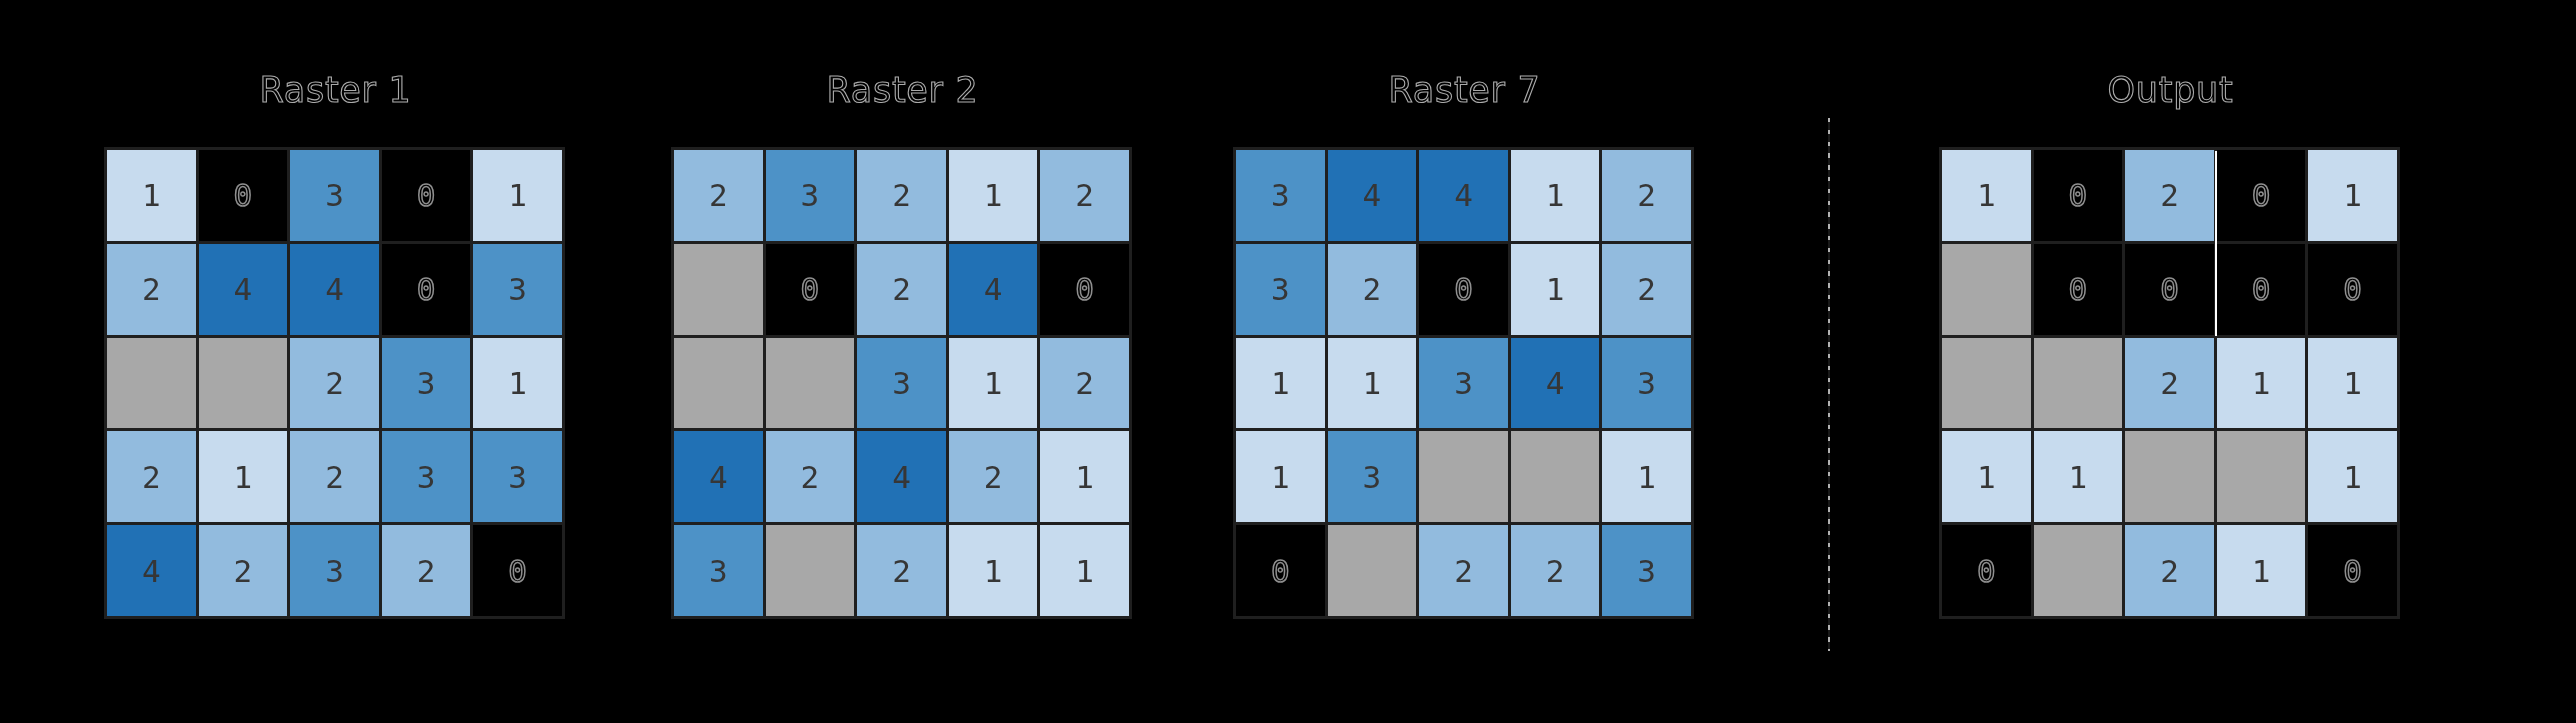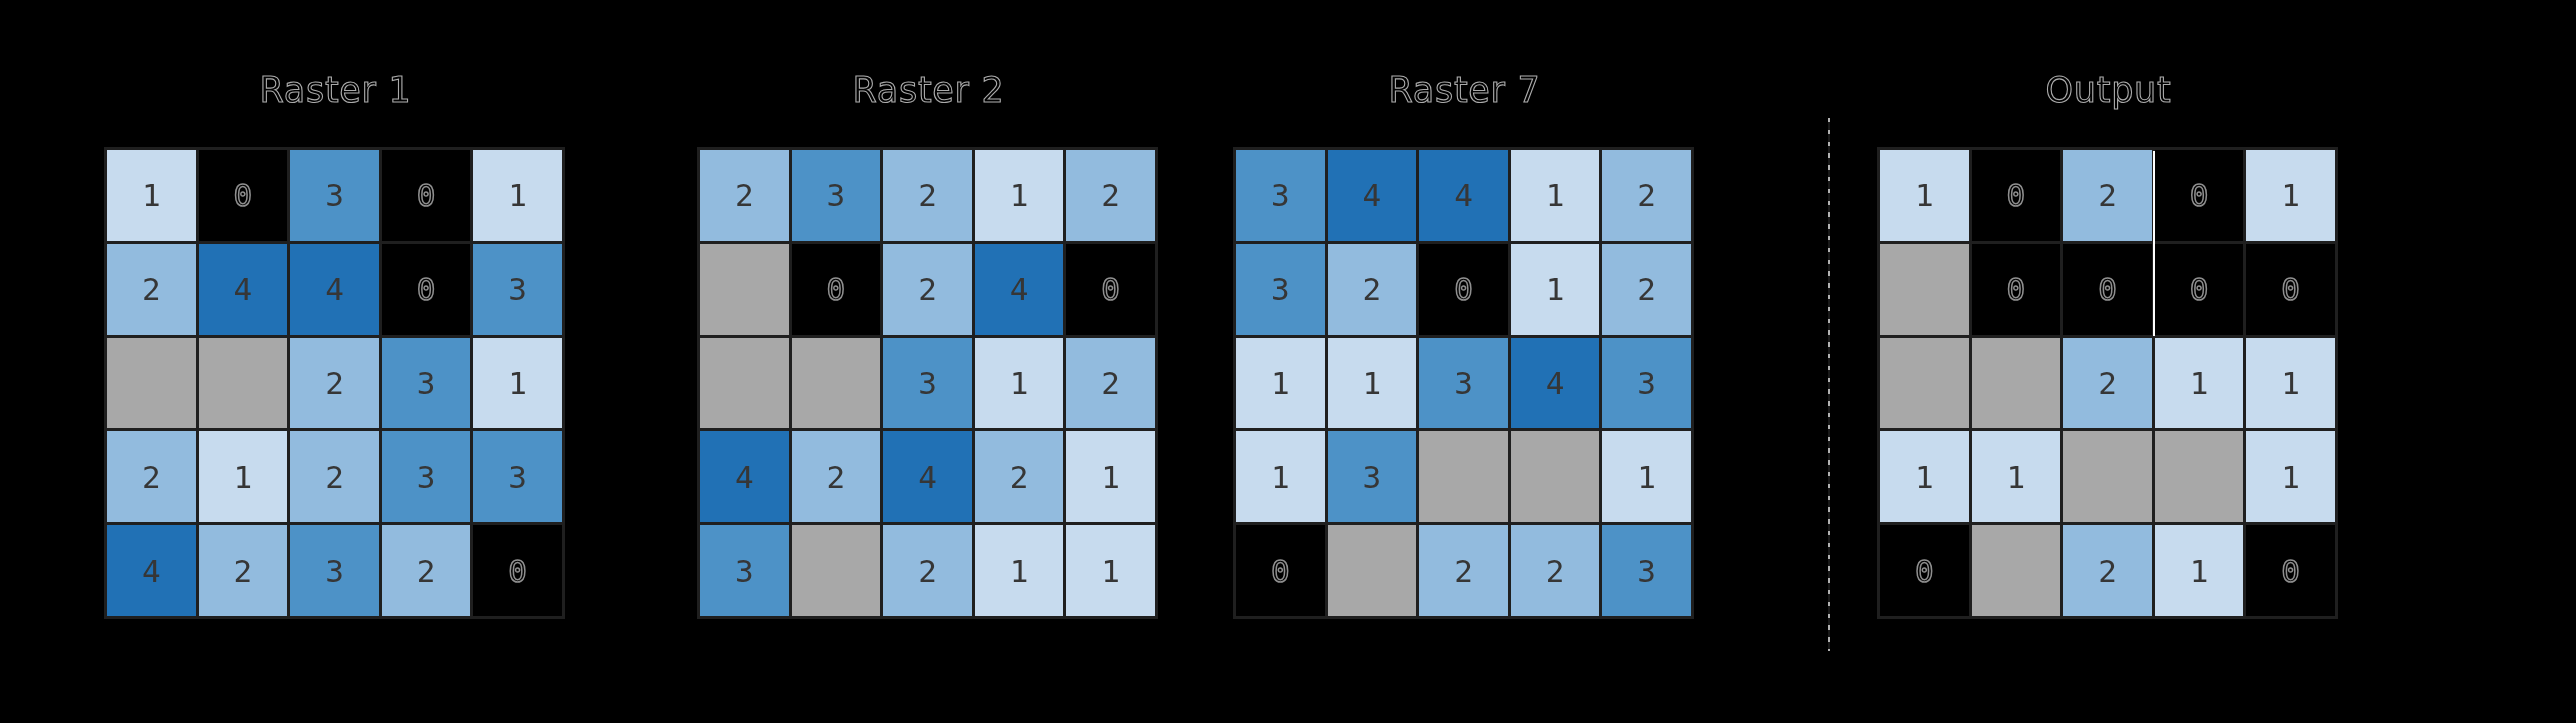--- a/index.html
+++ b/index.html
@@ -134,21 +134,21 @@
         </div>
         <div class="cell v2" style="background: rgb(146, 187, 222);">
           <span class="digit">2</span>
         </div>
         <div class="cell v0" style="background: rgb(0, 0, 0);">
           <span class="digit">0</span>
         </div>
       </div>
   </div>
 
-  <div class="panel" style="left:697px">
+  <div class="panel" style="left:671px">
     <div class="panel-title">Raster 2</div>
     <div class="grid">
         <div class="cell v2" style="background: rgb(146, 187, 222);">
           <span class="digit">2</span>
         </div>
         <div class="cell v3" style="background: rgb(77, 146, 199);">
           <span class="digit">3</span>
         </div>
         <div class="cell v2" style="background: rgb(146, 187, 222);">
           <span class="digit">2</span>
@@ -284,21 +284,21 @@
           <span class="digit">2</span>
         </div>
         <div class="cell v3" style="background: rgb(77, 146, 199);">
           <span class="digit">3</span>
         </div>
       </div>
   </div>
 
   <div class="divider"></div>
 
-  <div class="panel" style="left:1877px">
+  <div class="panel" style="left:1939px">
     <div class="panel-title">Output</div>
     <div class="grid">
         <div class="cell v1" style="background: rgb(199, 219, 238);">
           <span class="digit">1</span>
         </div>
         <div class="cell v0" style="background: rgb(0, 0, 0);">
           <span class="digit">0</span>
         </div>
         <div class="cell v2" style="background: rgb(146, 187, 222);">
           <span class="digit">2</span>

